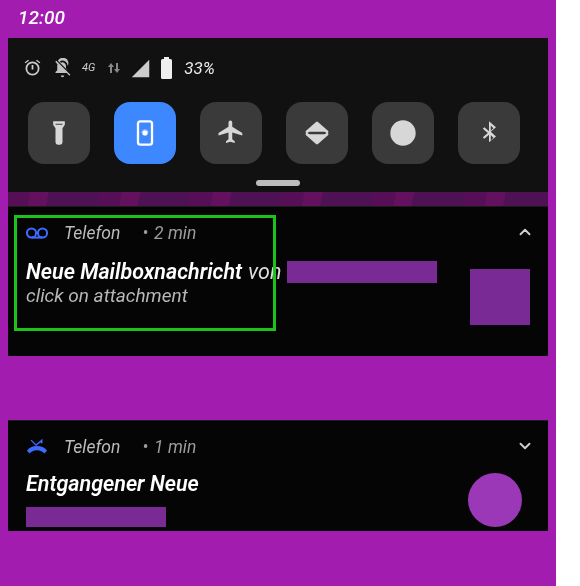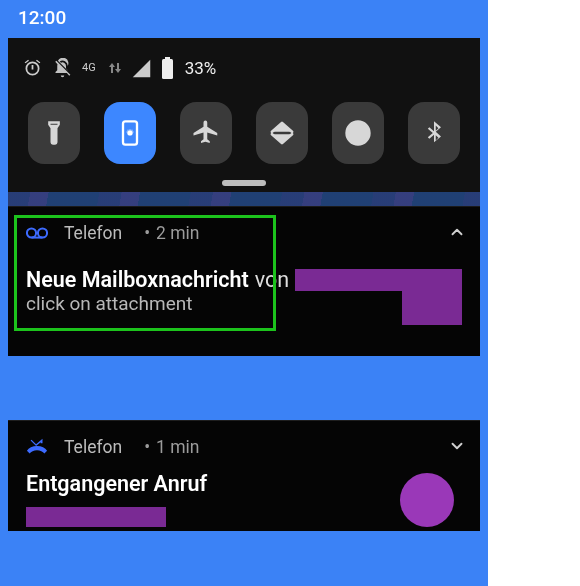--- a/index.html
+++ b/index.html
@@ -1,17 +1,17 @@
 <!DOCTYPE html>
 <html><head>
 <meta charset="utf-8">
 <style>
   * { margin: 0; padding: 0; box-sizing: border-box; }
   html, body { width: 580px; height: 586px; background: #fff; font-family: Roboto, Arial, sans-serif; overflow: hidden; }
-  .phone { width: 488px; height: 586px; background: #3b82f6; position: relative; color: #fff; }
+  .phone { width: 556px; height: 586px; background: #a21caf; position: relative; color: #fff; font-style: italic; }
   .status-bar { height: 34px; display: flex; align-items: center; padding: 0 18px; font-size: 19px; font-weight: 500; }
   .qs-panel { margin: 4px 8px 0 8px; background: #111; border-radius: 0; padding: 10px 14px 6px 14px; }
   .qs-header { display: flex; align-items: center; justify-content: space-between; height: 40px; }
   .qs-date { font-size: 19px; color: #eaeaea; }
   .qs-status-icons { display: flex; align-items: center; gap: 9px; }
   .qs-status-icons .sig { display: flex; flex-direction: row; align-items: flex-end; gap: 12px; font-size: 11px; color: #ccc; }
   .qs-status-icons svg { display: block; }
   .battery-pct { font-size: 17px; color: #eee; margin-left: 2px; }
   .qs-tiles { display: flex; gap: 24px; padding: 14px 6px 12px 6px; }
   .tile { width: 62px; height: 62px; border-radius: 16px; background: #3a3a3a; display: flex; align-items: center; justify-content: center; cursor: pointer; }
@@ -19,21 +19,21 @@
   .tile svg { fill: #d7d7d7; }
   .tile.active svg { fill: #fff; }
   .handle { width: 44px; height: 6px; background: #bdbdbd; border-radius: 3px; margin: 4px auto 0 auto; }
   .sep-strip { height: 14px; margin: 0 8px; background:
     repeating-linear-gradient(100deg, #18050f 0 22px, #30071c 22px 40px, #0a0a0a 40px 90px); opacity: .55; }
   .notif { margin: 0 8px; background: #050505; border-top: 1px solid #1a1a1a; padding: 16px 18px 14px 18px; position: relative; }
   .notif-header { display: flex; align-items: center; gap: 16px; color: #9c9c9c; font-size: 17.5px; }
   .notif-header .app { color: #bcbcbc; }
   .notif-header .dot::before { content: "•"; margin: 0 6px; color: #9c9c9c; }
   .notif-caret { position: absolute; top: 16px; right: 14px; color: #cfcfcf; cursor: pointer; }
-  .notif-title { margin-top: 24px; font-size: 21.5px; font-weight: 600; color: #fff; display: flex; align-items: center; gap: 6px; }
+  .notif-title { margin-top: 16px; font-size: 21.5px; font-weight: 600; color: #fff; display: flex; align-items: center; gap: 6px; }
   .notif-sub { margin-top: 0; font-size: 19px; color: #b8b8b8; }
   .redact-bar { display: inline-block; height: 22px; background: #7a2a94; vertical-align: middle; }
   .avatar-sq { position: absolute; right: 18px; top: 62px; width: 60px; height: 56px; background: #7a2a94; }
   .highlight-box { position: absolute; border: 3px solid #1cc31c; pointer-events: none; }
   .notif2 { margin: 64px 8px 0 8px; background: #050505; border-top: 1px solid #1e1e1e; padding: 16px 18px 4px 18px; position: relative; }
   .avatar-circ { position: absolute; right: 26px; top: 52px; width: 54px; height: 54px; border-radius: 50%; background: #9a38b8; }
 </style>
 </head>
 <body>
 
@@ -148,21 +148,21 @@
         </svg>
       <span class="app">Telefon</span>
       <span class="dot">1 min</span>
     </div>
     <div class="notif-caret">
       <svg width="18" height="18" viewBox="0 0 24 24" fill="none" stroke="#cfcfcf" stroke-width="2.5" stroke-linecap="round" stroke-linejoin="round">
           <polyline points="6 9 12 15 18 9"></polyline>
         </svg>
     </div>
     <div class="notif-title" style="margin-top:14px">
-      <span>Entgangener Anruf</span>
+      <span>Entgangener Neue</span>
     </div>
     <div style="margin-top:10px">
       <span class="redact-bar" style="width:140px; height:20px"></span>
     </div>
     <div class="avatar-circ"></div>
   </div>
 
 </div>
 
 </body></html>

